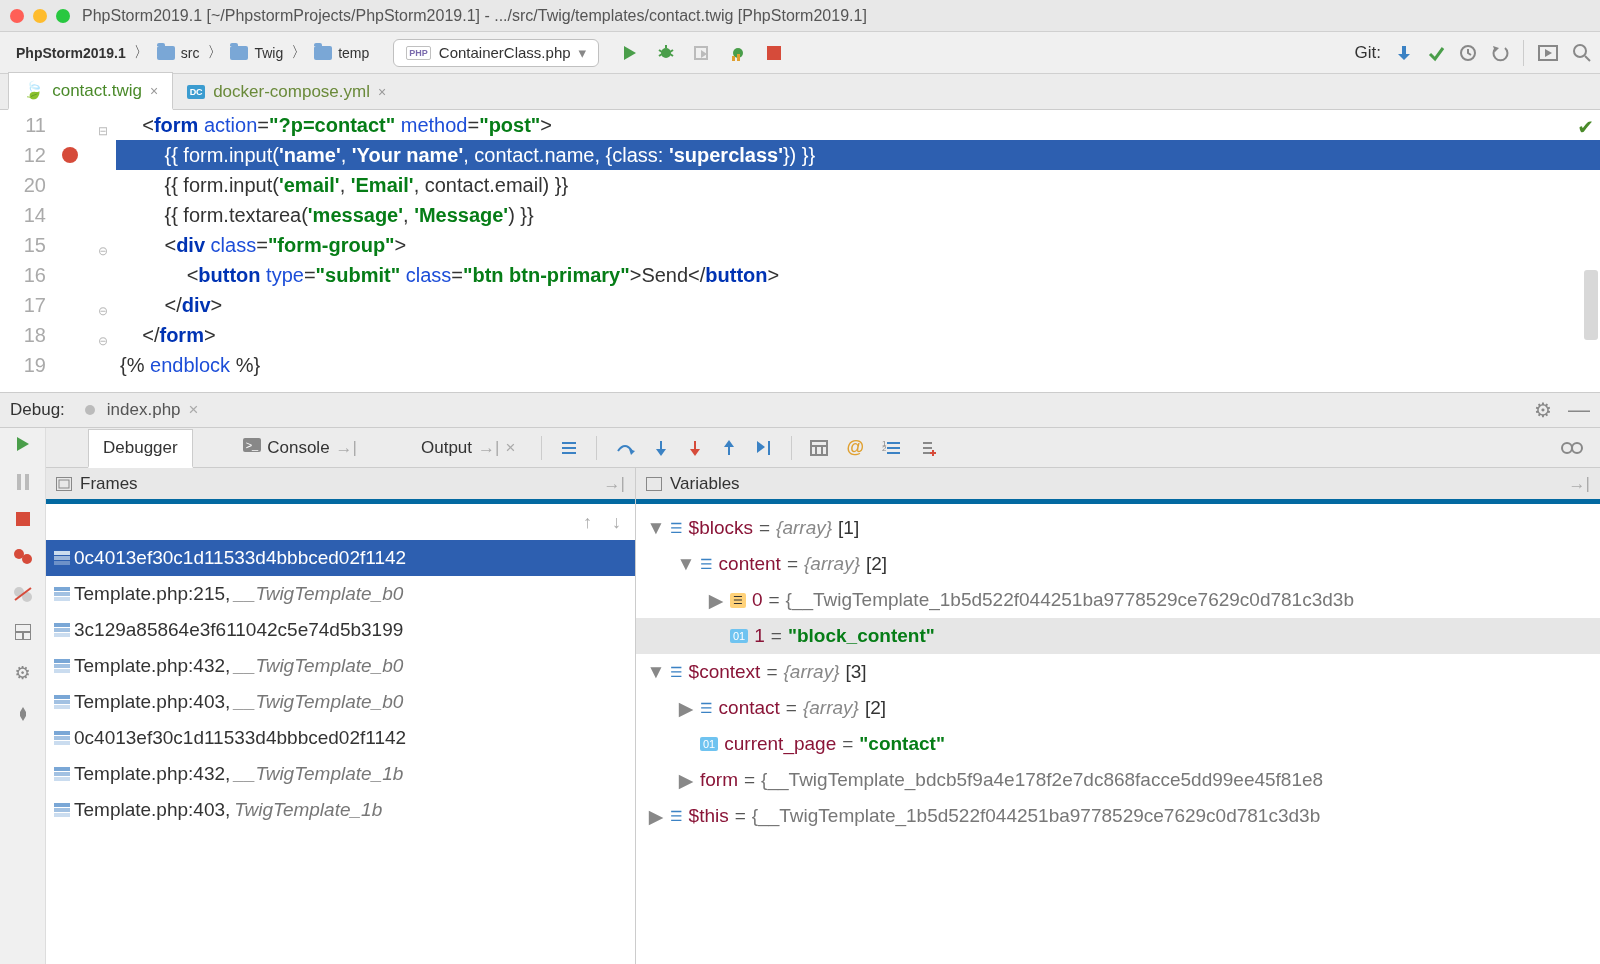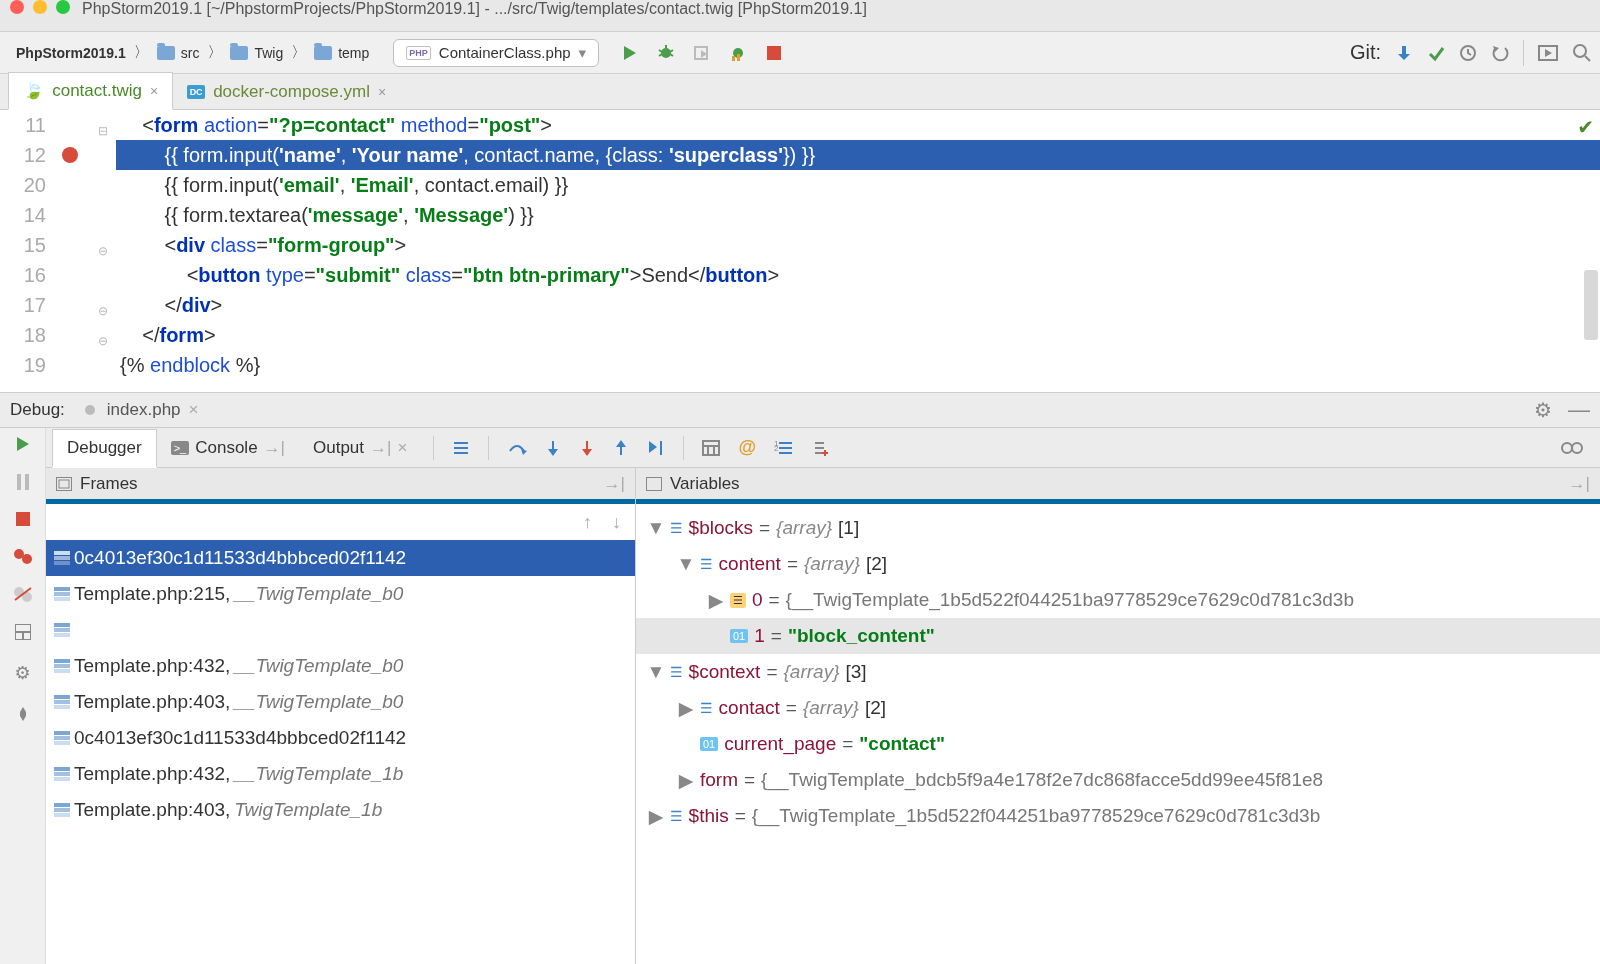--- a/index.html
+++ b/index.html
@@ -1,18 +1,18 @@
 <!DOCTYPE html>
 <html><head>
 <meta charset="utf-8">
 <style>
 * { margin:0; padding:0; box-sizing:border-box; font-family:"Helvetica Neue",Arial,sans-serif; }
 body { background:#f2f2f2; color:#333; font-size:15px; overflow:hidden; }
 .window { width:1600px; height:964px; display:flex; flex-direction:column; background:#f0f0f0; }
-.titlebar { height:32px; display:flex; align-items:flex-start; padding:0 10px; background:#e8e8e8; border-bottom:1px solid #d0d0d0; }
+.titlebar { height:32px; display:flex; align-items:center; padding:0 10px; background:#e8e8e8; border-bottom:1px solid #d0d0d0; }
 .traffic { display:flex; gap:9px; margin-right:12px; }
 .tl { width:14px; height:14px; border-radius:50%; }
 .tl.red{background:#ff5f57;} .tl.yel{background:#febc2e;} .tl.grn{background:#28c840;}
 .titletext { color:#555; font-size:16px; }
 .toolbar { height:42px; display:flex; align-items:center; padding:0 8px; background:#f0f0f0; border-bottom:1px solid #d0d0d0; gap:4px; }
 .crumb { display:flex; align-items:center; gap:6px; padding:4px 8px; color:#333; font-size:14px; cursor:pointer; }
 .folder-icon { width:18px; height:14px; background:#7aa7d6; border-radius:2px; position:relative; }
 .folder-icon::before{content:"";position:absolute;top:-3px;left:0;width:8px;height:3px;background:#7aa7d6;border-radius:2px 2px 0 0;}
 .run-config { display:flex; align-items:center; gap:8px; border:1px solid #c0c0c0; border-radius:6px; padding:4px 12px; background:#fff; margin-left:12px; }
 .php-badge{font-size:9px; color:#7a6aad; font-weight:bold; border:1px solid #c0c0c0; padding:1px 2px; border-radius:2px;}
@@ -40,21 +40,21 @@
 .checkmark-col{position:absolute;right:6px;top:2px;color:#4a8a2a;}
 .scrollbar-ind{position:absolute;right:2px;top:160px;width:14px;height:70px;background:#d8d8d8;border-radius:3px;}
 .debug-header{height:36px;display:flex;align-items:center;background:#ececec;border-top:1px solid #ccc;border-bottom:1px solid #ccc;padding:0 10px;gap:16px;}
 .debug-header .tab{display:flex;align-items:center;gap:8px;font-size:17px;color:#555;}
 .debug-header .spacer{flex:1;}
 .gear{color:#888;}
 .debug-body{flex:1;display:flex;background:#fff;overflow:hidden;}
 .db-side{width:46px;background:#f0f0f0;border-right:1px solid #ddd;display:flex;flex-direction:column;align-items:center;padding-top:8px;gap:22px;}
 .db-main{flex:1;display:flex;flex-direction:column;}
 .db-tabs{height:40px;display:flex;align-items:center;background:#ececec;border-bottom:1px solid #ccc;padding:0 6px;gap:0;}
-.db-tab{padding:8px 14px;font-size:17px;color:#333;cursor:pointer;display:flex;align-items:center;gap:6px;}
+.db-tab{padding:8px 14px;font-size:17px;color:#333;cursor:pointer;display:flex;align-items:flex-start;gap:6px;margin-left:36px;}
 .db-tab.active{background:#fff;border:1px solid #ccc;border-bottom:2px solid #fff;margin-bottom:-1px;}
 .db-tb-icons{display:flex;align-items:center;gap:18px;margin-left:12px;}
 .db-panels{flex:1;display:flex;}
 .frames-panel{width:590px;border-right:1px solid #ccc;display:flex;flex-direction:column;}
 .panel-head{height:36px;display:flex;align-items:center;padding:0 10px;background:#e8e8e8;border-bottom:5px solid #0369a1;font-size:17px;gap:8px;}
 .panel-head .spacer{flex:1;}
 .frames-nav{height:36px;display:flex;align-items:center;justify-content:flex-end;padding:0 14px;gap:20px;color:#aaa;}
 .frames-list{flex:1;overflow:hidden;font-size:19px;}
 .frame-row{height:36px;display:flex;align-items:center;padding:0 8px;gap:4px;white-space:nowrap;overflow:hidden;}
 .frame-row.sel{background:#2d5fb0;color:#fff;}
@@ -147,21 +147,21 @@
           </svg>
         </span>
       <span class="ic">
           <svg width="14" height="14">
             <rect width="14" height="14" fill="#d64b3a"></rect>
           </svg>
         </span>
     </div>
     <div class="tb-spacer"></div>
     <div class="git-section">
-      <span style="font-size:20px;">Git:</span>
+      <span style="font-size:17px;">Git:</span>
       <span class="ic">
           <svg width="18" height="18">
             <path d="M9 16 L3 10 L7 10 L7 2 L11 2 L11 10 L15 10 Z" fill="#3b82c4"></path>
           </svg>
         </span>
       <span class="ic">
           <svg width="18" height="18">
             <path d="M3 10 L8 15 L16 4" fill="none" stroke="#4a9e4a" stroke-width="3"></path>
           </svg>
         </span>
@@ -421,20 +421,21 @@
                 <span class="loc">__TwigTemplate_b0</span>
               </div>
               <div class="frame-row">
                 <span class="stack-icon">
                   <svg width="16" height="14">
                     <rect x="0" y="0" width="16" height="4" fill="currentColor"></rect>
                     <rect x="0" y="5" width="16" height="4" fill="currentColor" opacity="0.7"></rect>
                     <rect x="0" y="10" width="16" height="4" fill="currentColor" opacity="0.4"></rect>
                   </svg>
                 </span>
+                <span>3c129a85864e3f611042c5e74d5b3199</span>
               </div>
               <div class="frame-row">
                 <span class="stack-icon">
                   <svg width="16" height="14">
                     <rect x="0" y="0" width="16" height="4" fill="currentColor"></rect>
                     <rect x="0" y="5" width="16" height="4" fill="currentColor" opacity="0.7"></rect>
                     <rect x="0" y="10" width="16" height="4" fill="currentColor" opacity="0.4"></rect>
                   </svg>
                 </span>
                 <span>Template.php:432, </span>

